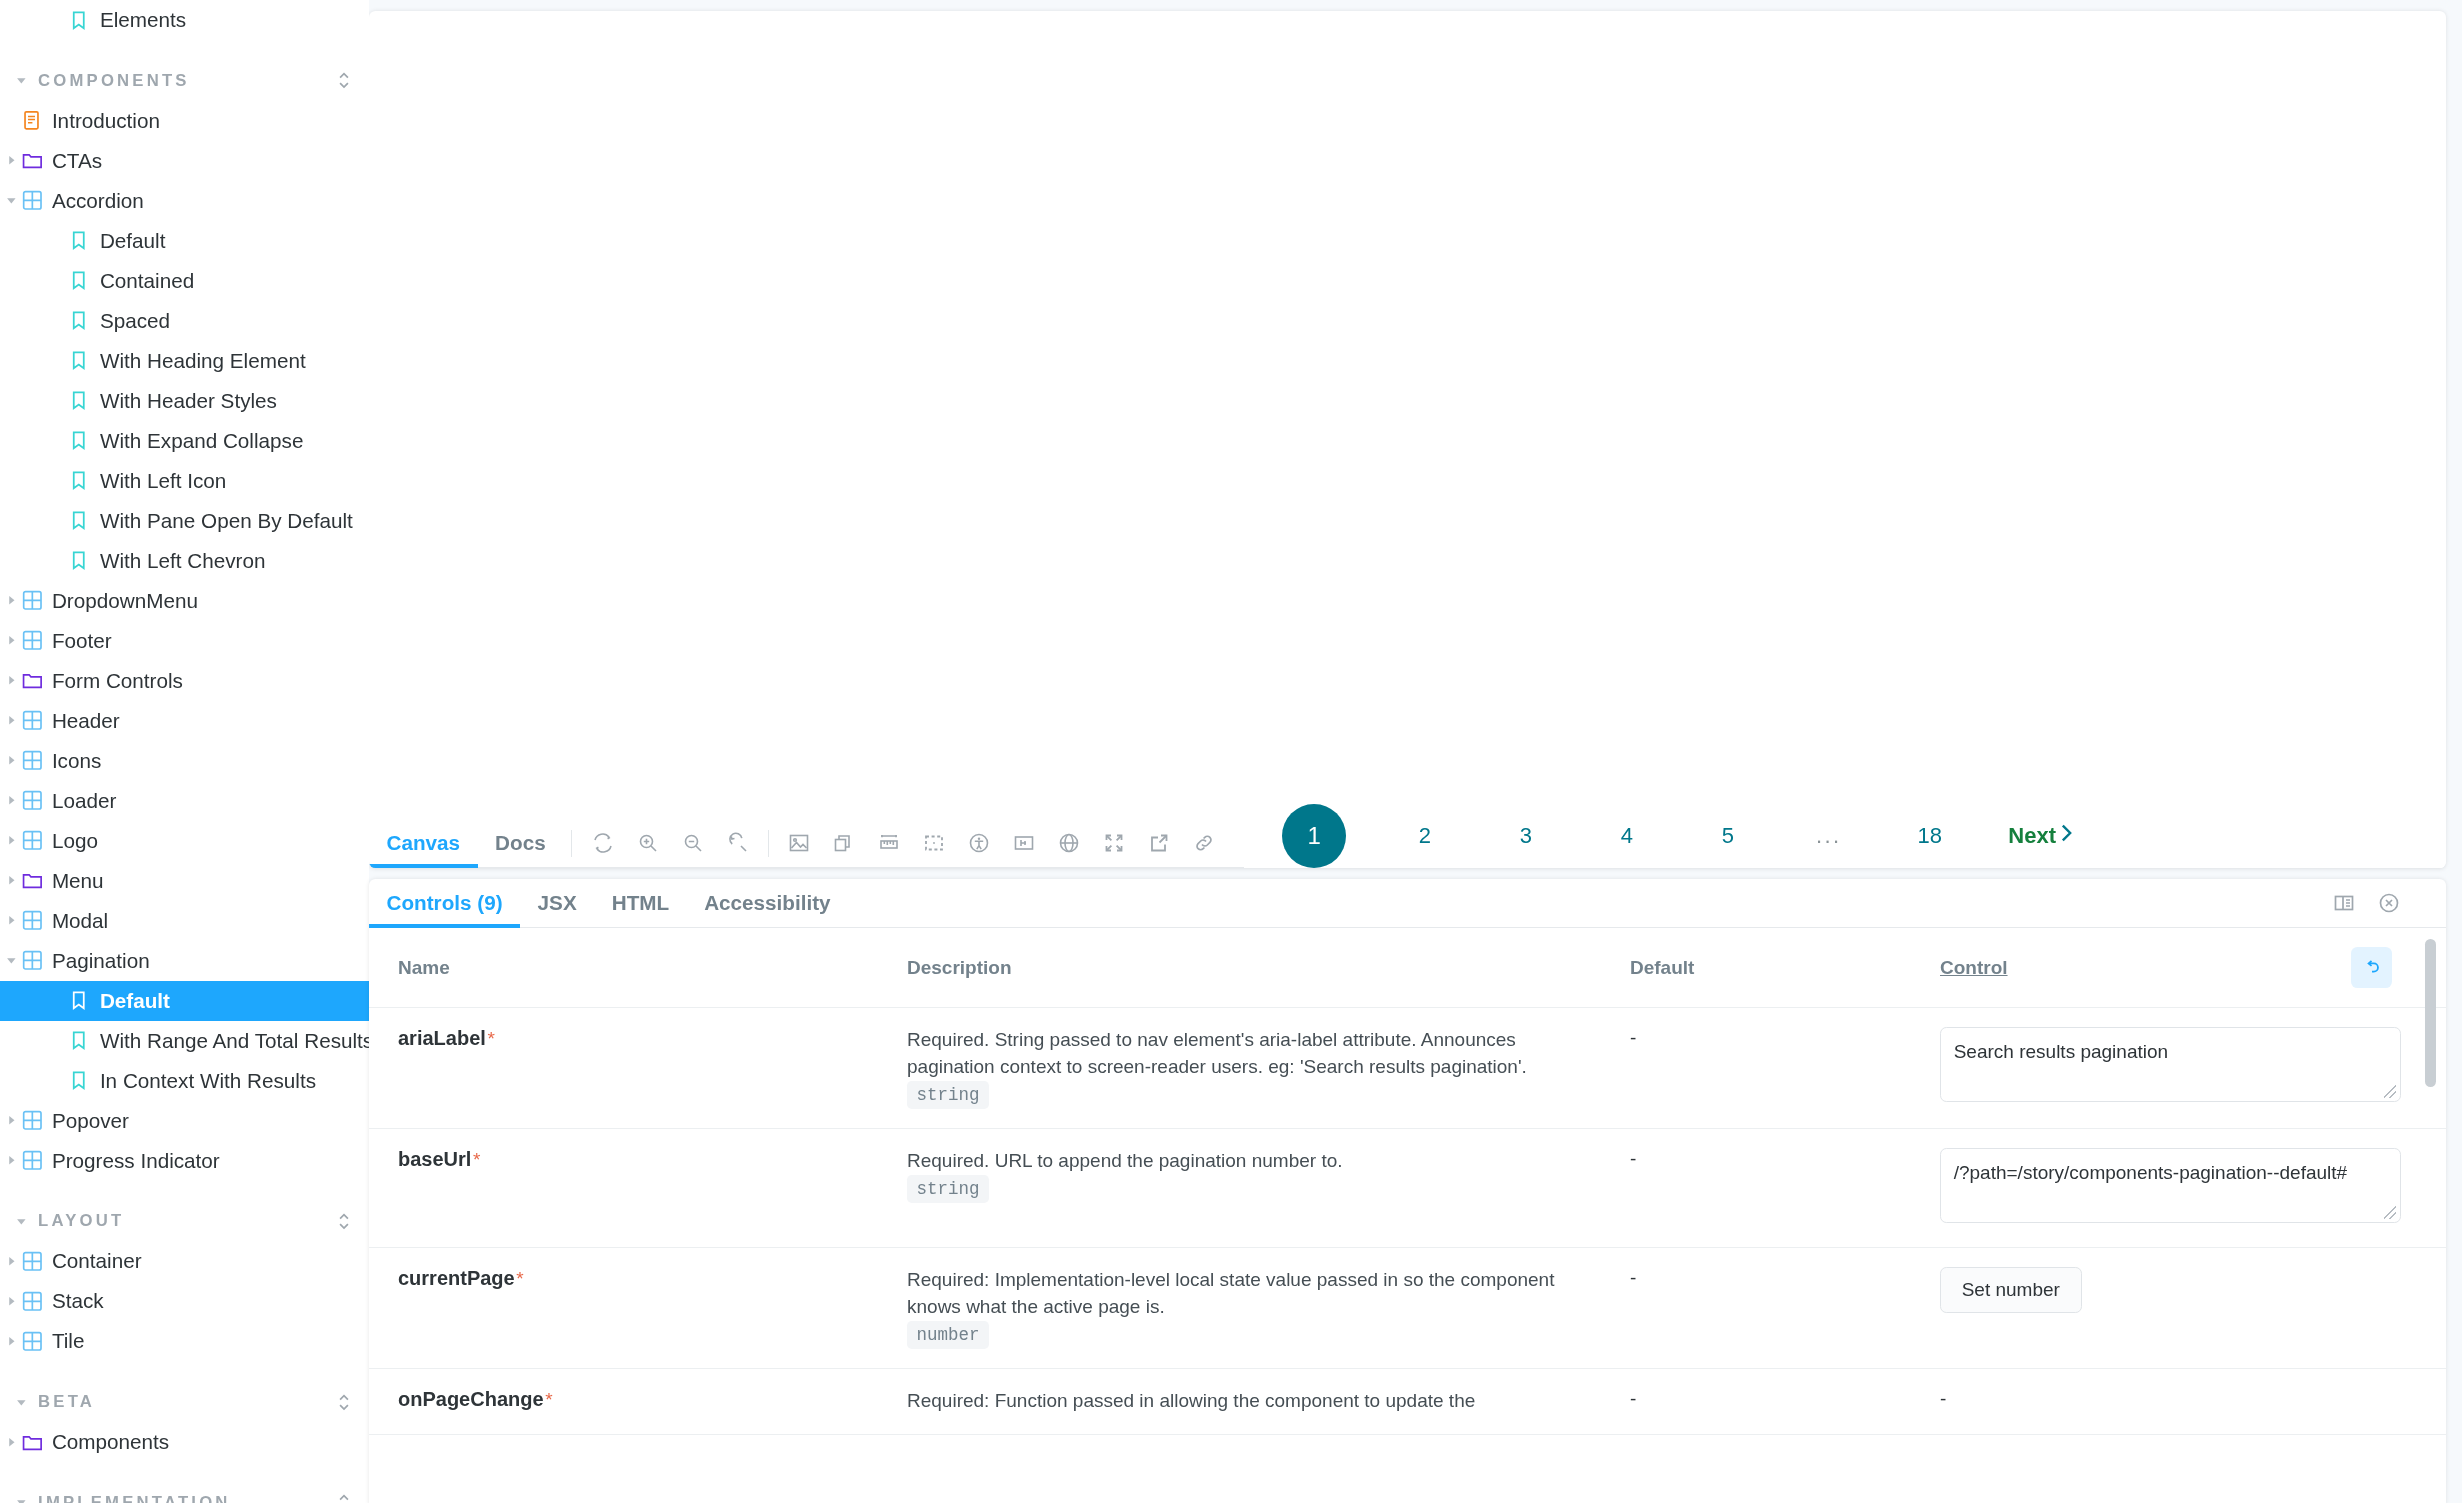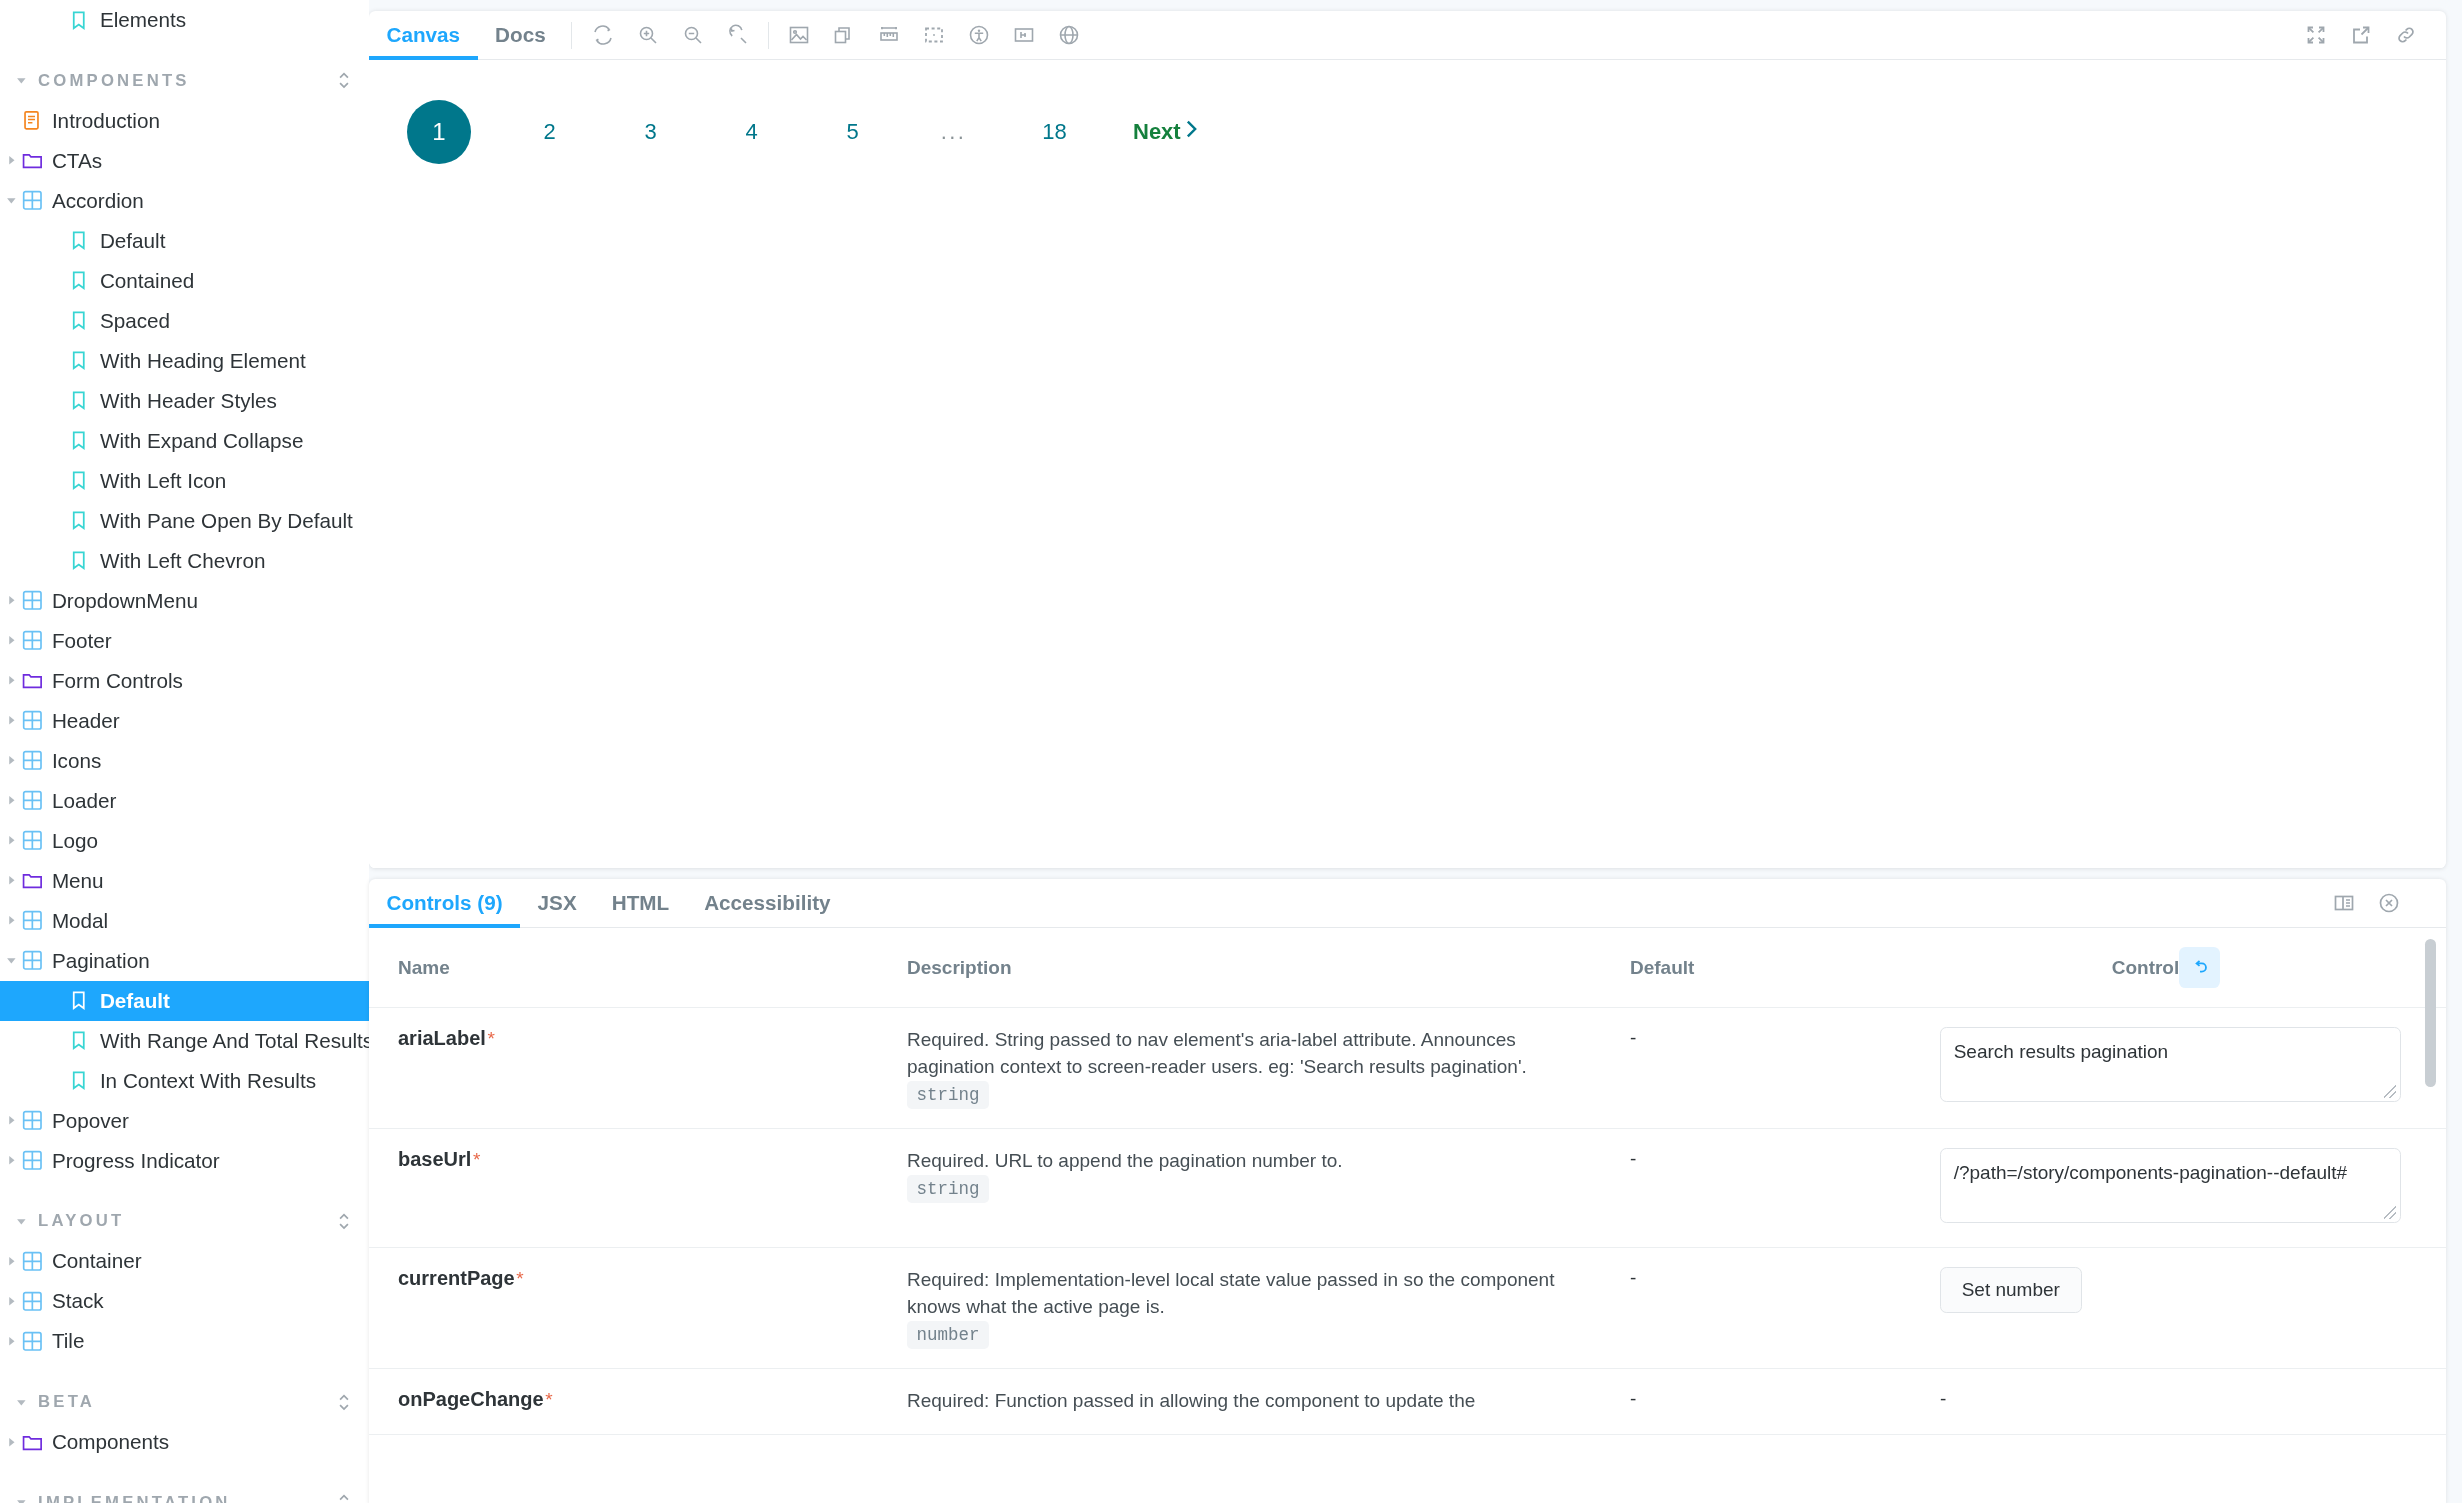--- a/index.html
+++ b/index.html
@@ -64,23 +64,24 @@
     flex: 1 1 auto;
     display: flex; flex-direction: column;
     padding: 11px 16px 0 0;
     height: 1504px;
     min-width: 0;
   }
   .preview-wrap {
     background: #ffffff;
     border-radius: 6.4px;
     box-shadow: 0 0.8px 4px rgba(0,0,0,0.10);
-    display: flex; flex-direction: column;
+    display: flex; flex-direction: row;
     height: 857px;
     overflow: hidden;
+    align-items: flex-end;
   }
   .canvas-toolbar {
     display: flex; align-items: center;
     height: 49px;
     border-bottom: 0.8px solid #e6e9ec;
     padding: 0 17.5px 0 0;
     position: relative;
   }
   .ctab {
     font-size: 20.7px;
@@ -191,21 +192,21 @@
     font-family: "Liberation Mono", monospace;
     font-size: 17.5px; color: #73828c;
   }
   .dash { color: #73828c; font-size: 19px; }
   .reset-btn {
     width: 41px; height: 41px; border-radius: 6.4px;
     background: #e3f3ff; border: none;
     display: flex; align-items: center; justify-content: center;
     color: #1ea7fd; cursor: pointer;
   }
-  .th-control-inner { display: flex; align-items: center; justify-content: center; padding-right: 54px; }
+  .th-control-inner { display: flex; align-items: center; justify-content: space-between; padding-right: 54px; text-decoration: underline; }
   .ctrl-textarea {
     width: 461px; min-height: 49px;
     border: 0.8px solid #e0e4e8; border-radius: 6.4px;
     padding: 11px 12.7px;
     font-family: "Liberation Sans", sans-serif;
     font-size: 19px; color: #2e3438;
     resize: none; outline: none; line-height: 1.35;
     background: #ffffff;
   }
   .ctrl-textarea.tall { min-height: 70px; }

